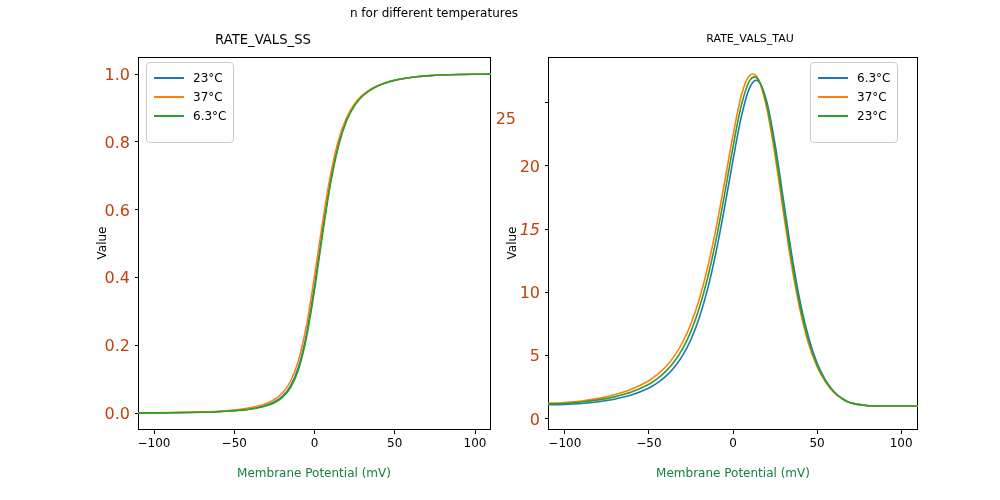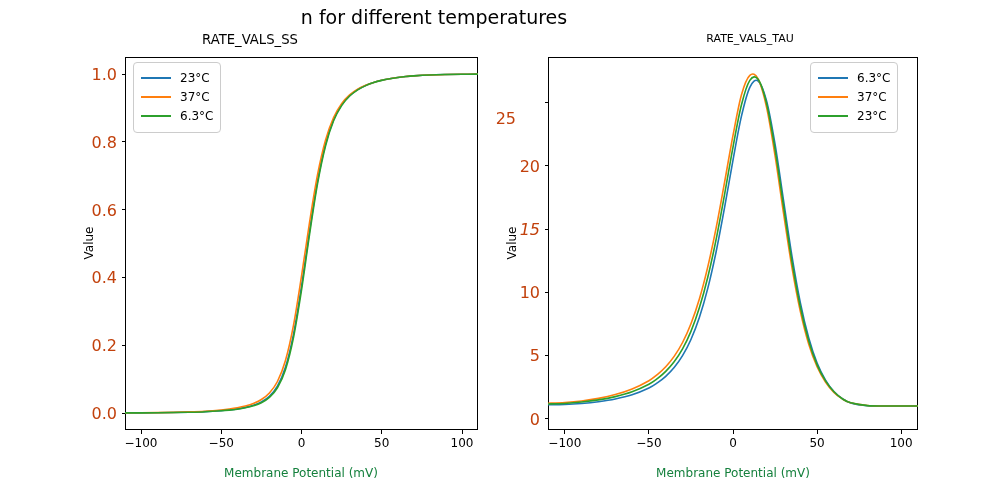--- a/index.html
+++ b/index.html
@@ -21,21 +21,21 @@
     width: 1000px;
     height: 500px;
     background: #ffffff;
   }
   .suptitle {
     position: absolute;
     left: 0;
     top: 6px;
     width: 868px;
     text-align: center;
-    font-size: 19px;
+    font-size: 12px;
     color: #000000;
     letter-spacing: 0px;
   }
   .axes {
     position: absolute;
   }
   .axes-title {
     position: absolute;
     left: 0;
     width: 100%;
@@ -83,21 +83,21 @@
     white-space: nowrap;
     transform-origin: 0 0;
     transform: rotate(-90deg) translateX(-50%);
   }
   .legend {
     position: absolute;
     box-sizing: border-box;
     border: 0.8px solid #cccccc;
     border-radius: 4px;
     background: rgba(255,255,255,0.92);
-    padding: 5px 7px 7px 7px;
+    padding: 5px 7px 17px 7px;
   }
   .legend-row {
     display: flex;
     align-items: center;
     height: 19px;
   }
   .legend-swatch {
     width: 30px;
     height: 0;
     border-top-width: 2px;
@@ -111,21 +111,21 @@
     white-space: nowrap;
   }
 </style>
 </head>
 <body>
 
 <div id="figure">
 
   <div class="suptitle">n for different temperatures</div>
 
-  <div class="axes" id="axes-left" style="left:0px; top:0px; width:500px; height:500px;">
+  <div class="axes" id="axes-left" style="left:13px; top:0px; width:500px; height:500px;">
     <div class="axes-title" style="top:32px;">RATE_VALS_SS</div>
     <div class="frame" id="frame-left" style="left:125px; top:57px; width:353px; height:373px;"></div>
     <svg class="plotsvg" id="svg-left" width="500" height="500">
         <defs>
           <clipPath id="svg-left-clip">
             <rect x="125" y="57" width="353" height="373"></rect>
           </clipPath>
         </defs>
         <g clip-path="url(#svg-left-clip)">
           <path d="M 125.00 412.91 C 127.67 412.90, 135.70 412.88, 141.05 412.84 C 146.39 412.81, 151.74 412.76, 157.09 412.71 C 162.44 412.65, 167.79 412.59, 173.14 412.50 C 178.48 412.41, 183.83 412.32, 189.18 412.16 C 194.53 412.01, 199.88 411.85, 205.23 411.59 C 210.58 411.33, 217.26 410.89, 221.27 410.60 C 225.28 410.32, 226.62 410.15, 229.30 409.86 C 231.97 409.56, 234.64 409.25, 237.32 408.84 C 239.99 408.43, 242.67 407.98, 245.34 407.38 C 248.02 406.78, 250.69 406.16, 253.36 405.25 C 256.04 404.33, 258.71 403.39, 261.39 401.89 C 264.06 400.39, 266.73 398.88, 269.41 396.26 C 272.08 393.64, 274.76 391.01, 277.43 386.19 C 280.11 381.37, 282.78 375.98, 285.45 367.34 C 288.13 358.69, 290.80 347.82, 293.48 334.31 C 296.15 320.80, 298.83 303.49, 301.50 286.29 C 304.17 269.10, 306.85 248.67, 309.52 231.12 C 312.20 213.58, 314.87 195.54, 317.55 181.01 C 320.22 166.48, 322.89 154.16, 325.57 143.94 C 328.24 133.73, 330.92 126.24, 333.59 119.73 C 336.27 113.23, 338.94 108.93, 341.61 104.91 C 344.29 100.90, 346.96 98.21, 349.64 95.66 C 352.31 93.11, 354.98 91.32, 357.66 89.62 C 360.33 87.93, 363.01 86.66, 365.68 85.48 C 368.36 84.30, 371.03 83.39, 373.70 82.53 C 376.38 81.67, 379.05 80.97, 381.73 80.33 C 384.40 79.69, 387.08 79.18, 389.75 78.70 C 392.42 78.23, 395.10 77.84, 397.77 77.48 C 400.45 77.13, 403.12 76.83, 405.80 76.57 C 408.47 76.30, 409.81 76.15, 413.82 75.89 C 417.83 75.63, 424.52 75.23, 429.86 75.01 C 435.21 74.78, 440.56 74.66, 445.91 74.53 C 451.26 74.41, 456.61 74.33, 461.95 74.26 C 467.30 74.19, 475.33 74.15, 478.00 74.12" fill="none" stroke="#1f77b4" stroke-width="1.6" stroke-linecap="round" stroke-linejoin="round"></path>

